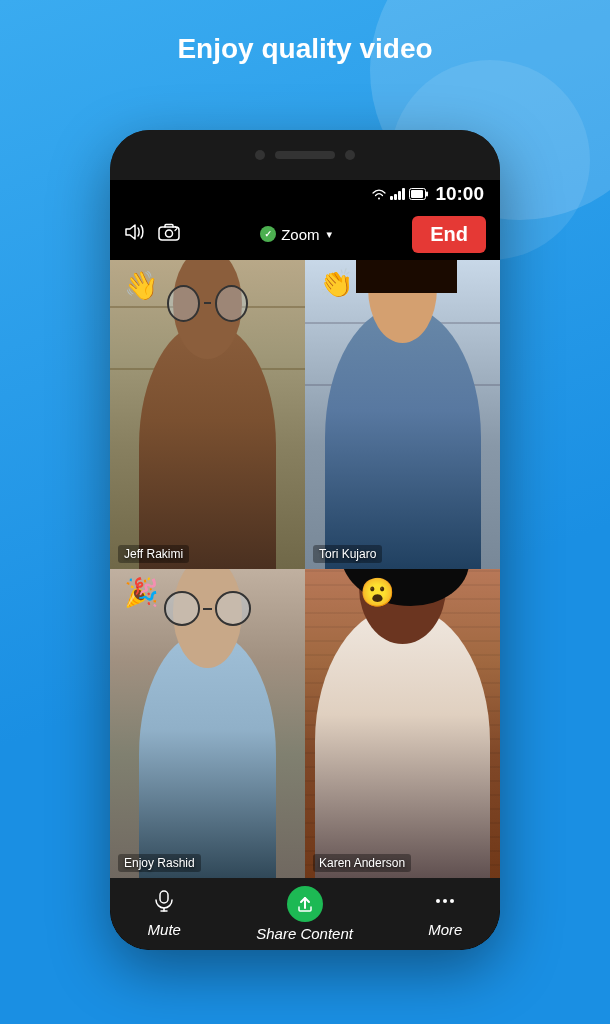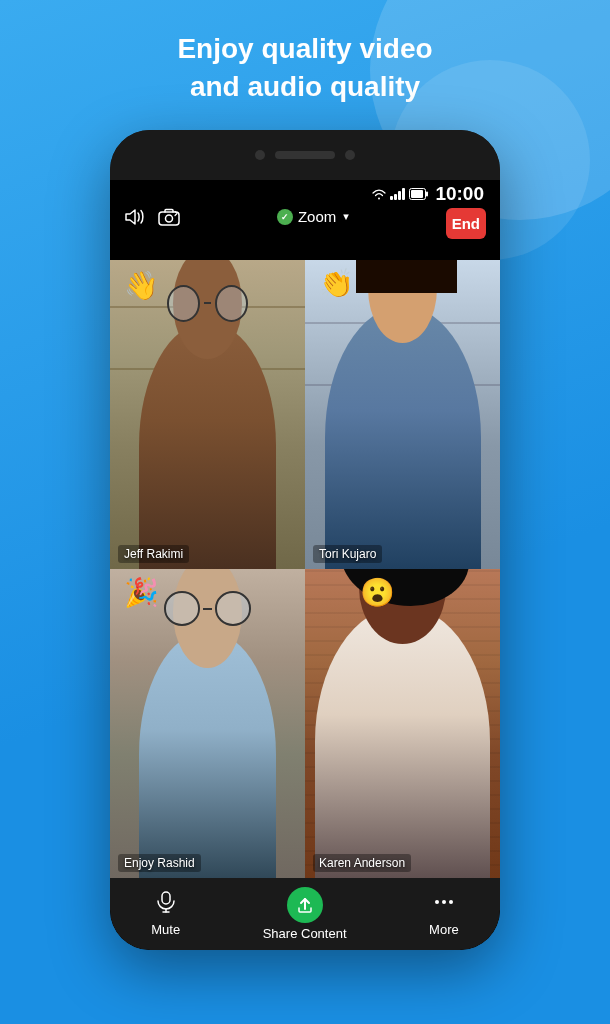--- a/index.html
+++ b/index.html
@@ -129,21 +129,21 @@
       background: white;
       width: 3px;
       border-radius: 1px;
     }
 
     
     .app-toolbar {
       height: 52px;
       background: #000;
       display: flex;
-      align-items: flex-start;
+      align-items: center;
       padding: 0 14px;
       gap: 12px;
       flex-shrink: 0;
     }
     .toolbar-icon {
       color: white;
       font-size: 20px;
       cursor: pointer;
     }
     .toolbar-spacer { flex: 1; }
@@ -172,22 +172,22 @@
     .zoom-chevron {
       font-size: 11px;
       color: white;
       margin-left: 2px;
     }
     .end-btn {
       background: #e53935;
       color: white;
       border: none;
       border-radius: 6px;
-      padding: 7px 6px;
-      font-size: 15px;
+      padding: 7px 18px;
+      font-size: 20px;
       font-weight: 600;
       cursor: pointer;
     }
 
     
     .video-grid {
       flex: 1;
       display: grid;
       grid-template-columns: 1fr 1fr;
       grid-template-rows: 1fr 1fr;
@@ -244,23 +244,24 @@
       cursor: pointer;
       padding: 4px 8px;
     }
     .nav-icon {
       font-size: 22px;
       color: white;
       position: relative;
     }
     .nav-label {
       color: white;
-      font-size: 13px;
+      font-size: 15px;
       text-align: center;
       white-space: nowrap;
+      font-style: italic;
     }
     .share-circle {
       width: 36px; height: 36px;
       border-radius: 50%;
       background: #1db954;
       display: flex;
       align-items: center;
       justify-content: center;
       font-size: 18px;
       color: white;
@@ -283,21 +284,20 @@
 </head>
 <body>
 
 <div class="bg">
   <div class="bg-circle1"></div>
   <div class="bg-circle2"></div>
 </div>
 
 <div class="headline">
   <span>Enjoy quality video</span><br>
-  <span>and audio quality</span>
 </div>
 
 <div class="phone-frame">
 
   <div class="phone-top-bar">
     <div class="phone-camera"></div>
     <div class="phone-speaker"></div>
     <div class="phone-camera"></div>
   </div>
 

